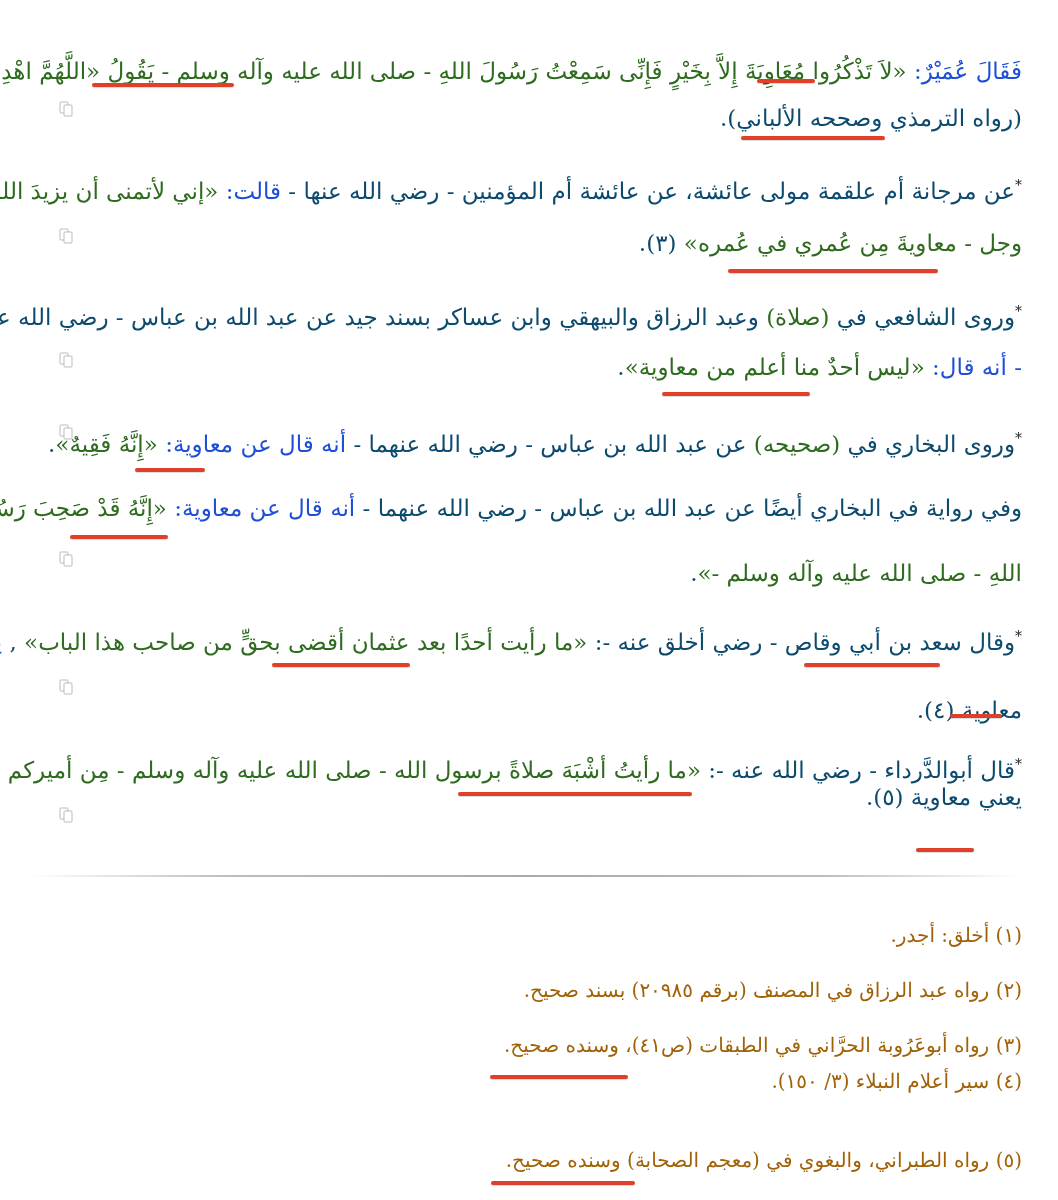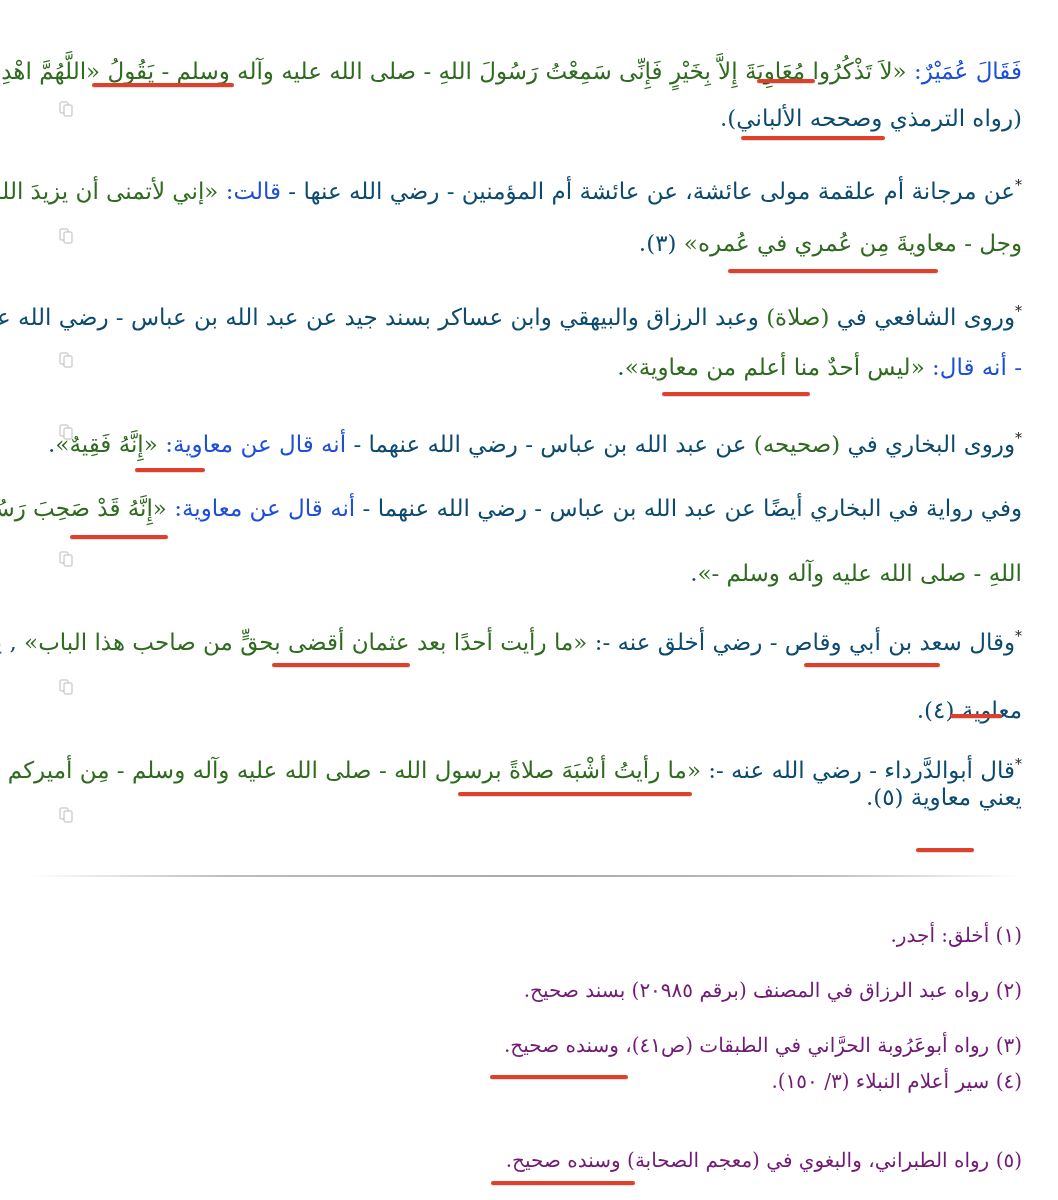--- a/index.html
+++ b/index.html
@@ -21,21 +21,21 @@
   .underline {
     position: absolute; height: 4px; background: #e0402a; border-radius: 2px;
     box-shadow: 0 1px 1px rgba(0,0,0,0.15);
   }
   .separator {
     position: absolute; left: 30px; width: 990px; top: 875px; height: 2px;
     background: linear-gradient(to right, rgba(180,180,180,0) 0%, #bdbdbd 20%, #aaaaaa 50%, #bdbdbd 80%, rgba(180,180,180,0) 100%);
   }
   .fn {
     position: absolute; right: 36px; direction: rtl; white-space: nowrap;
-    font-size: 20px; line-height: 30px; color: #701a75;
+    font-size: 20px; line-height: 30px; color: #a16207;
   }
 </style>
 </head>
 <body>
 
 <div class="line" style="top:54px;">
   <span class="blue">فَقَالَ عُمَيْرٌ: </span><span class="green">«لاَ تَذْكُرُوا مُعَاوِيَةَ إِلاَّ بِخَيْرٍ فَإِنِّى سَمِعْتُ رَسُولَ اللهِ - صلى الله عليه وآله وسلم - يَقُولُ «اللَّهُمَّ اهْدِ بِهِ».</span>
 </div>
 <div class="line" style="top:101px;">
   <span class="black">(رواه الترمذي وصححه الألباني).</span>

